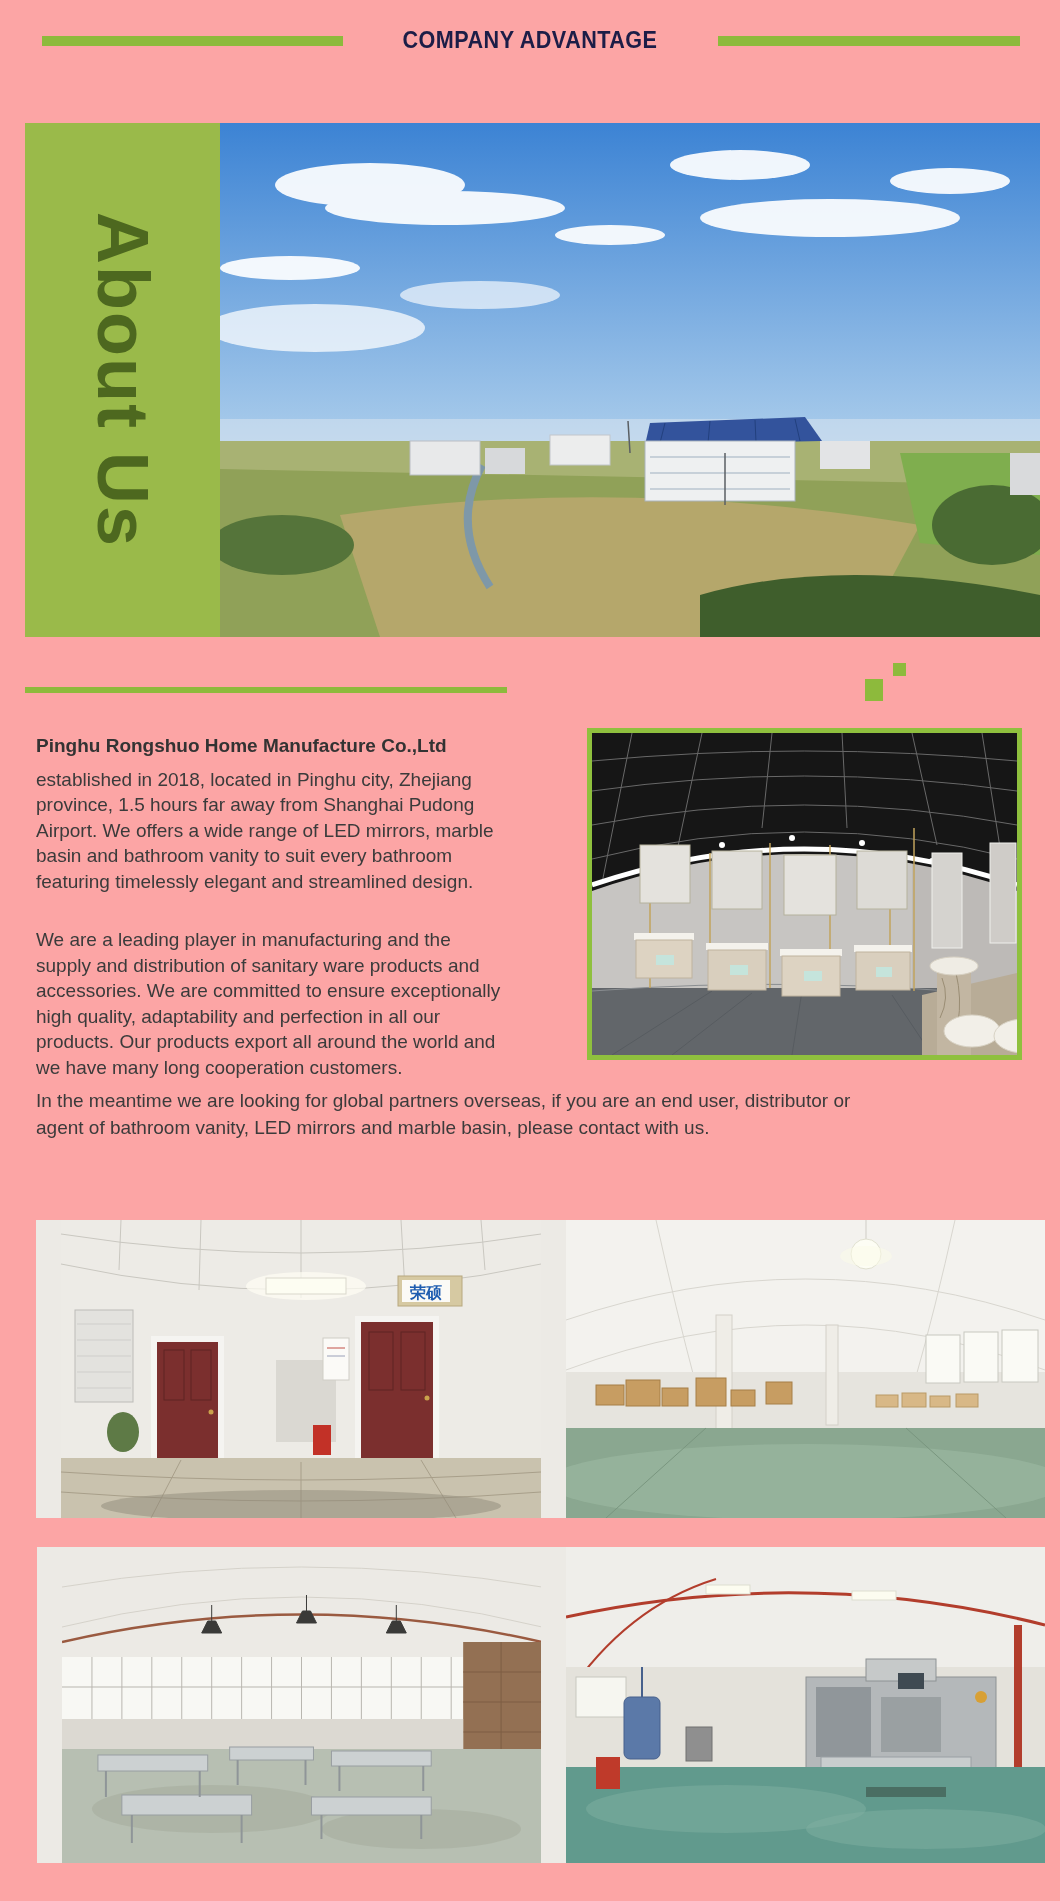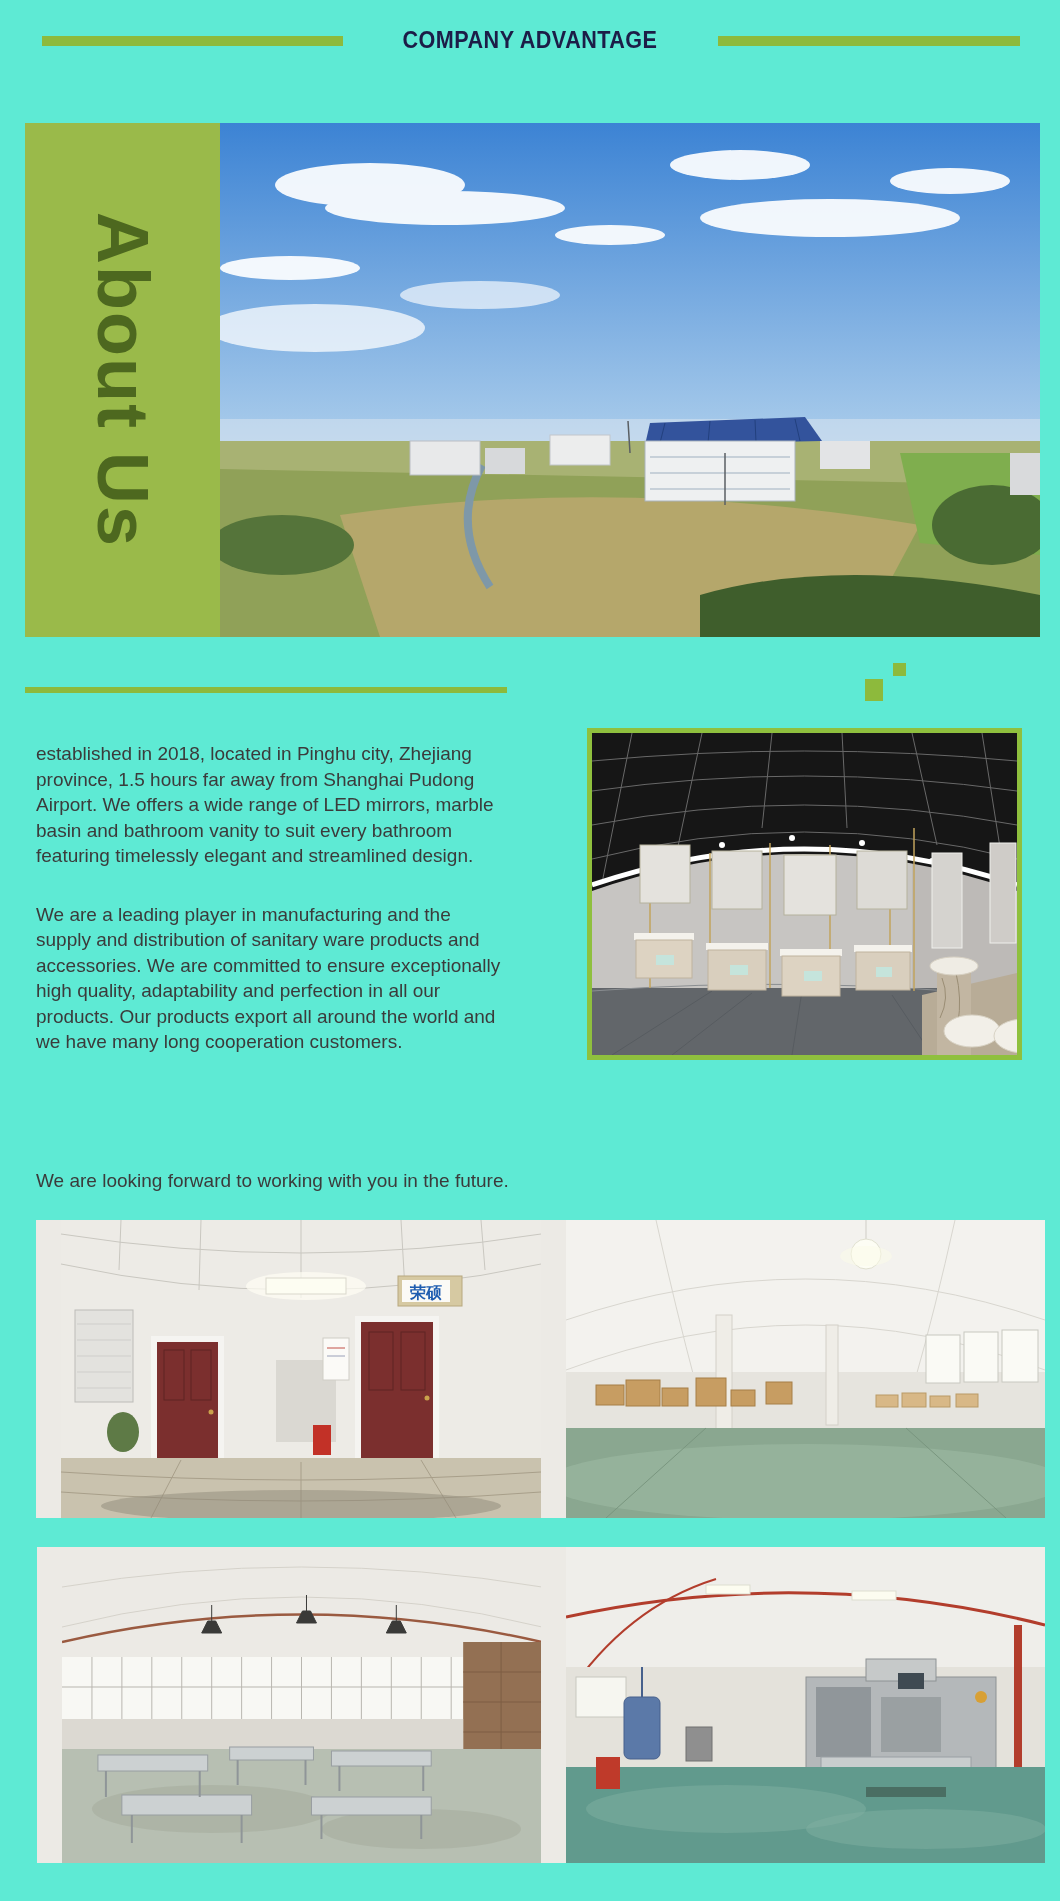--- a/index.html
+++ b/index.html
@@ -1,20 +1,20 @@
 <!DOCTYPE html>
 <html><head>
 <meta charset="utf-8">
 <style>
   html,body{margin:0;padding:0;background:#ffffff;}
   .page{
     position:relative;
     width:1060px;height:1901px;
     margin:0 auto;
-    background:#5eead4;
+    background:#fca5a5;
     font-family:"Liberation Sans", sans-serif;
     overflow:hidden;
   }
   
   .hdr-bar{position:absolute;height:10px;background:#8dba3c;}
   .hdr-bar.left{left:42px;top:36px;width:301px;}
   .hdr-bar.right{left:718px;top:36px;width:302px;}
   .hdr-title{
     position:absolute;left:0;right:0;top:26px;
     text-align:center;
@@ -123,33 +123,35 @@
         <line x1="505" y1="382" x2="505" y2="330" stroke="#5a5f63" stroke-width="1.5"></line>
       </g>
     </svg>
   </div>
 
   <div class="divider"></div>
   <div class="sq-small"></div>
   <div class="sq-large"></div>
 
   <div class="txtcol">
+    <div class="company-name">Pinghu Rongshuo Home Manufacture Co.,Ltd</div>
     <div class="para p1">established in 2018, located in Pinghu city, Zhejiang
 province, 1.5 hours far away from Shanghai Pudong
 Airport. We offers a wide range of LED mirrors, marble
 basin and bathroom vanity to suit every bathroom
 featuring timelessly elegant and streamlined design.</div>
     <div class="para p2">We are a leading player in manufacturing and the
 supply and distribution of sanitary ware products and
 accessories. We are committed to ensure exceptionally
 high quality, adaptability and perfection in all our
 products. Our products export all around the world and
 we have many long cooperation customers.</div>
   </div>
-  <div class="para-wide p4">We are looking forward to working with you in the future.</div>
+  <div class="para-wide p3">In the meantime we are looking for global partners overseas, if you are an end user, distributor or
+agent of bathroom vanity, LED mirrors and marble basin, please contact with us.</div>
 
   <div class="showroom" role="img" aria-label="Bathroom vanity showroom with LED mirrors and marble basins">
     <svg viewBox="0 0 425 322" preserveAspectRatio="none">
       <rect x="0" y="60" width="425" height="200" fill="#c7c5c2"></rect>
       <rect x="320" y="90" width="105" height="170" fill="#bdbab7"></rect>
       <rect x="0" y="255" width="425" height="67" fill="#62666a"></rect>
       <g stroke="#50555a" opacity=".6">
           <path d="M20,322 L120,258" fill="none"></path>
           <path d="M80,322 L160,260" fill="none"></path>
         <path d="M200,322 L210,258" fill="none"></path>

